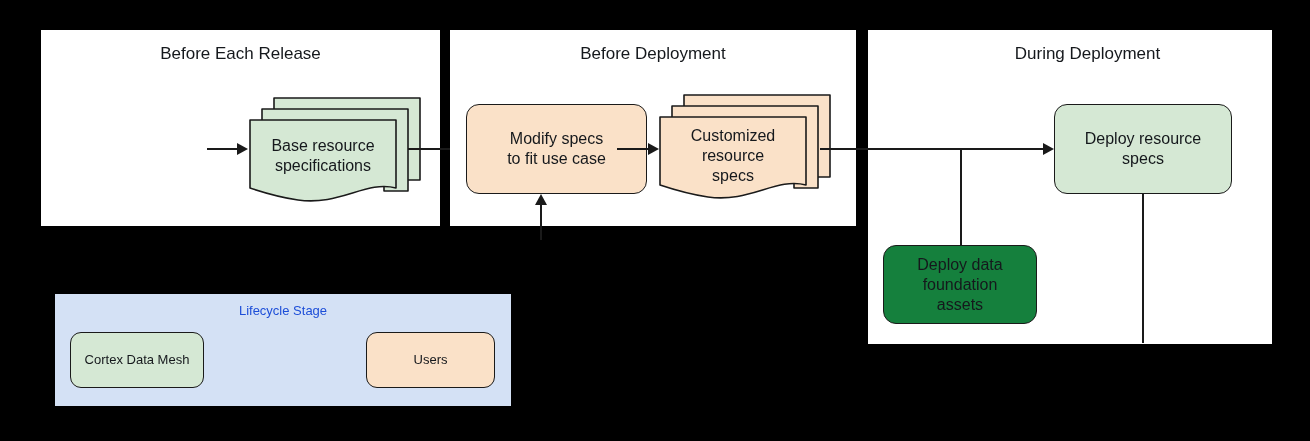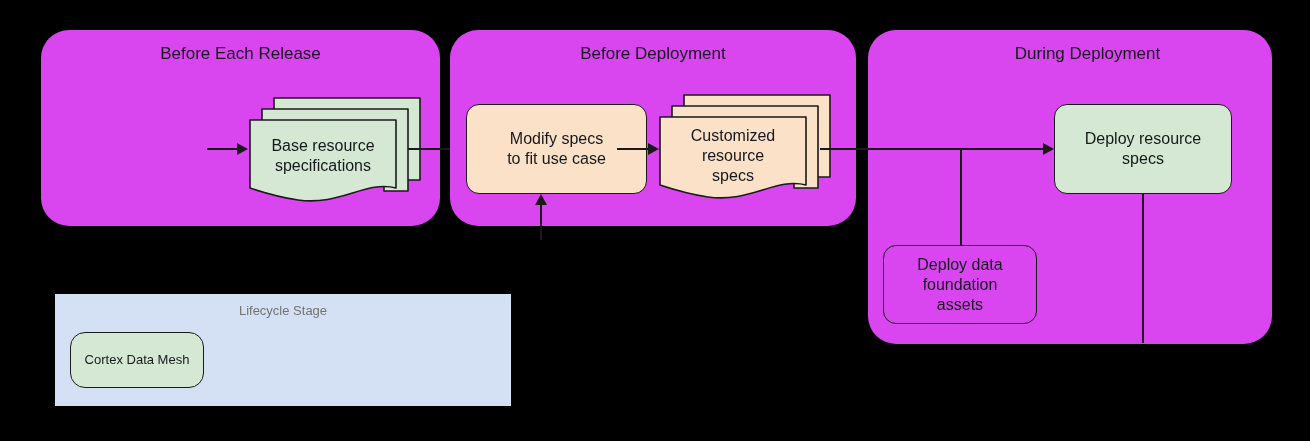--- a/index.html
+++ b/index.html
@@ -16,60 +16,59 @@
   }
   #canvas {
     position: absolute;
     left: 0; top: 0;
     width: 1310px;
     height: 441px;
     background: #000000;
   }
   .panel {
     position: absolute;
-    background: #d946ef;
-    box-sizing: border-box;
-    border-radius: 28px;
+    background: #ffffff;
+    box-sizing: border-box;
   }
   .panel-title {
     position: absolute;
     left: 0;
     right: 0;
     text-align: center;
     font-size: 17px;
     color: #15181c;
     white-space: nowrap;
   }
   .legend-box {
     position: absolute;
     background: #d4e1f5;
     box-sizing: border-box;
   }
   .legend-title {
     position: absolute;
     left: 0; right: 0;
     text-align: center;
     font-size: 13px;
-    color: #737373;
+    color: #1d4ed8;
   }
   .rbox {
     position: absolute;
     box-sizing: border-box;
     border: 1.6px solid #1a1a1a;
     border-radius: 13px;
     display: flex;
     align-items: center;
     justify-content: center;
     text-align: center;
     line-height: 1.25;
     color: #15181c;
   }
   .rbox.green  { background: #d5e8d4; }
   .rbox.orange { background: #fae1c8; }
-  .rbox.purple { background: #d946ef; }
+  .rbox.purple { background: #15803d; }
   .rbox .lbl { display: block; padding: 0 6px; }
   .docstack {
     position: absolute;
   }
   .docstack svg { display: block; overflow: visible; }
   .docstack .doctext {
     position: absolute;
     text-align: center;
     color: #15181c;
     line-height: 1.25;
@@ -100,21 +99,21 @@
     border: 1.6px solid #1a1a1a;
     border-radius: 11px;
     display: flex;
     align-items: center;
     justify-content: center;
     text-align: center;
     font-size: 13px;
     line-height: 1.25;
     color: #15181c;
   }
-  .legend-item.green  { background: #d5e8d4; border-radius: 15px; }
+  .legend-item.green  { background: #d5e8d4; }
   .legend-item.orange { background: #fae1c8; }
   .legend-item.purple { background: #e1d5e7; }
 </style>
 </head>
 <body>
 
 <div id="canvas">
 
   <div class="panel" style="left:41px; top:30px; width:399px; height:196px;">
     <div class="panel-title" style="top:14px;">Before Each Release</div>
@@ -200,14 +199,17 @@
 
   <div class="legend-box" style="left:55px; top:294px; width:456px; height:112px;">
     <div class="legend-title" style="top:9px;">Lifecycle Stage</div>
   </div>
 
   <div class="legend-item green" style="left:70px; top:332px; width:134px; height:56px;">
     <span>Cortex Data Mesh</span>
   </div>
 
 
+  <div class="legend-item orange" style="left:366px; top:332px; width:129px; height:56px;">
+    <span>Users</span>
+  </div>
 
 </div>
 
 </body></html>

